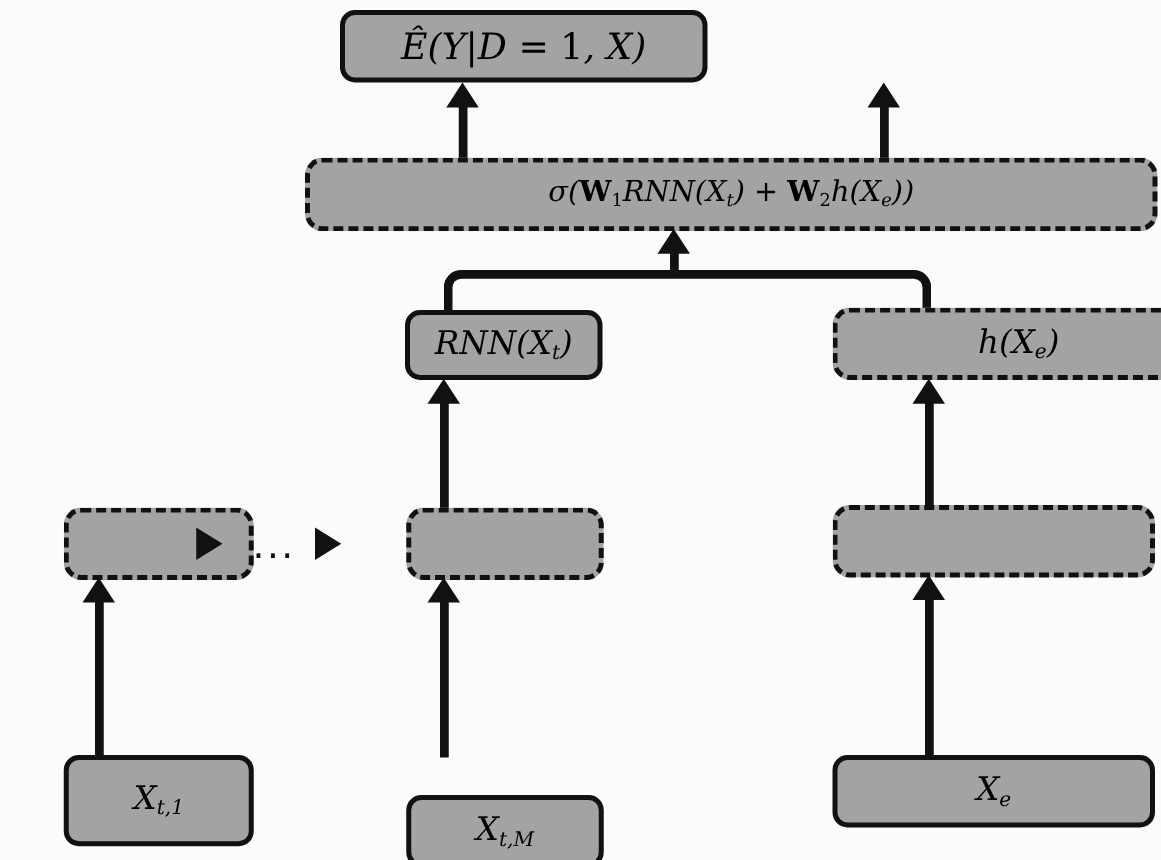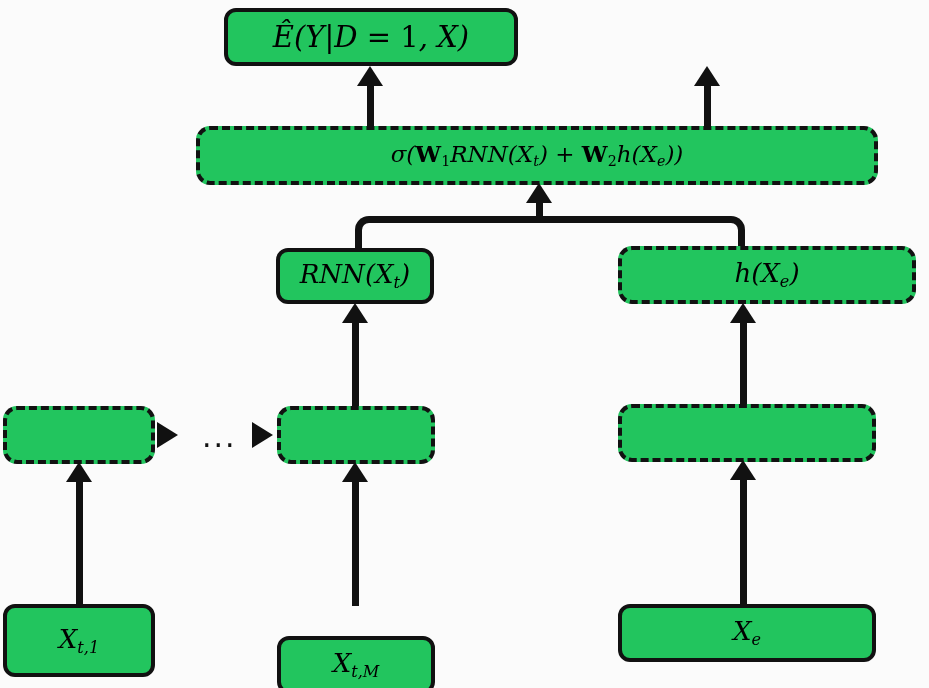--- a/index.html
+++ b/index.html
@@ -14,25 +14,26 @@
     background: #fbfbfb;
     overflow: hidden;
     font-family: "DejaVu Serif", "Liberation Serif", serif;
   }
   .node {
     position: absolute;
     box-sizing: border-box;
     display: flex;
     align-items: center;
     justify-content: center;
-    background: #22c55e;
+    background: #a3a3a3;
     border-radius: 12px;
     color: #000000;
     line-height: 1;
     white-space: nowrap;
+    margin-left: 48px;
   }
   .node.solid {
     border: 4px solid #111111;
   }
   .node.dashed {
     border: 4px dashed #111111;
     border-radius: 14px;
   }
   .math {
     font-style: italic;

